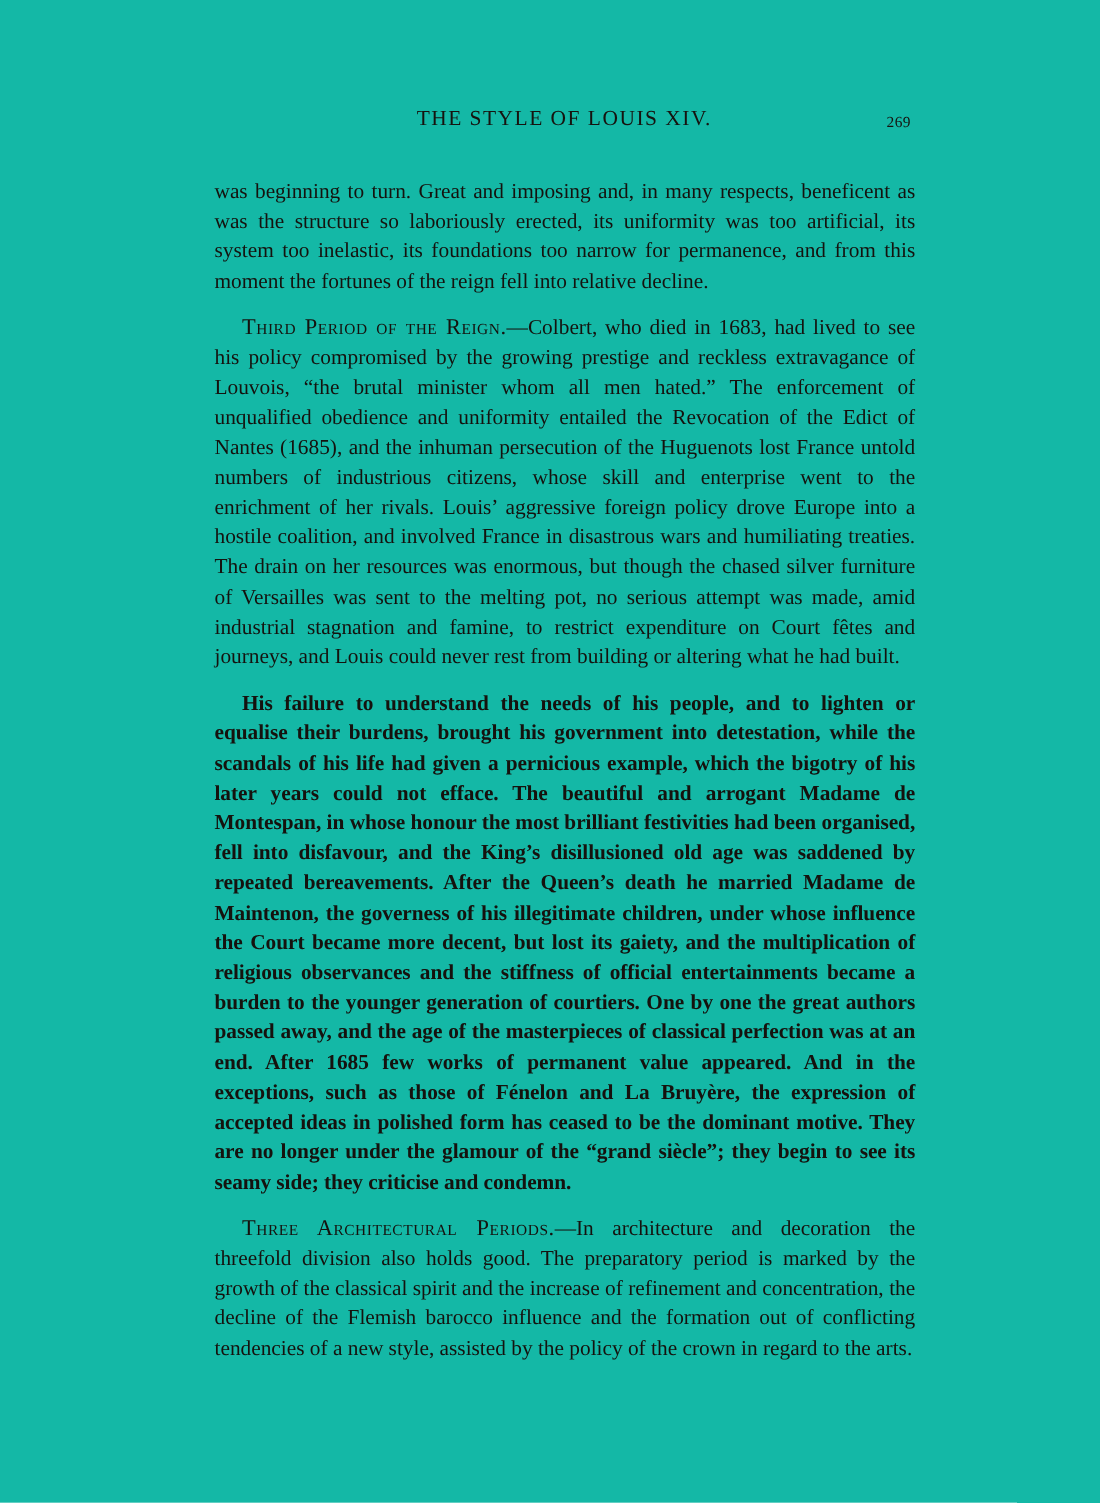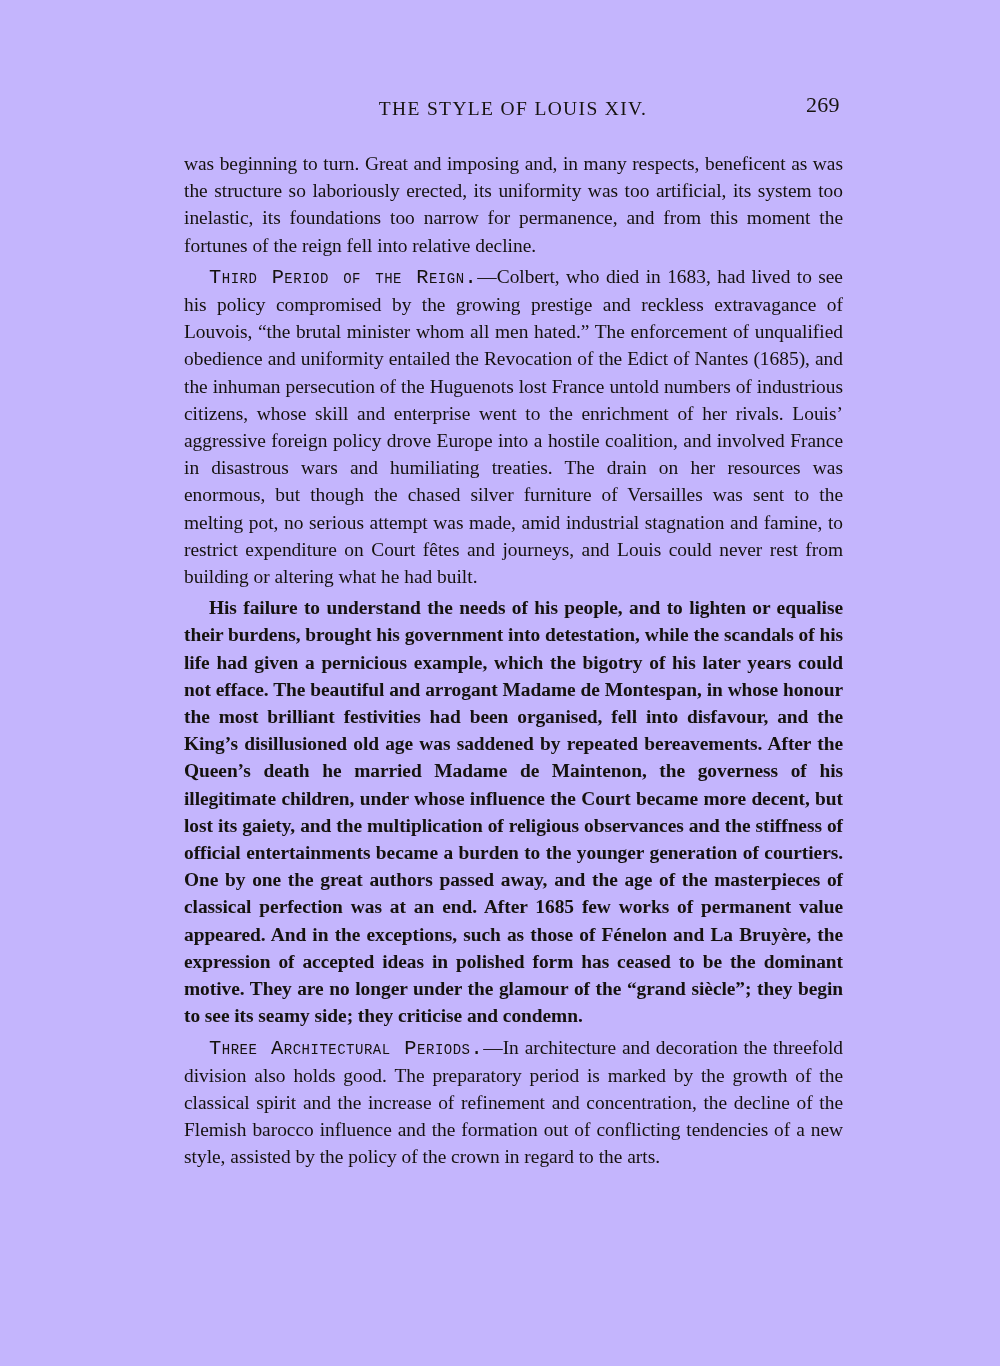--- a/index.html
+++ b/index.html
@@ -11,70 +11,69 @@
     width: 1000px;
     height: 1366px;
     overflow: hidden;
     font-family: "Liberation Serif", "DejaVu Serif", serif;
     color: #111111;
   }
   .page {
     position: relative;
     width: 1000px;
     height: 1366px;
-    background: #c4b5fd;
+    background: #14b8a6;
   }
   .running-head {
     position: absolute;
     left: 180px;
     top: 98px;
     width: 666px;
     height: 26px;
     display: flex;
     align-items: baseline;
     justify-content: center;
   }
   .head-title {
     font-size: 19.5px;
     letter-spacing: 1.35px;
     color: #16130f;
     white-space: nowrap;
   }
   .folio {
     position: absolute;
     left: 806px;
-    top: 92px;
-    font-size: 22px;
+    top: 104px;
+    font-size: 14px;
     letter-spacing: 0.3px;
     color: #16130f;
   }
   .textblock {
     position: absolute;
     left: 180px;
     top: 146px;
     width: 667px;
   }
   p.para {
-    margin: 4px;
+    margin: 15px;
     font-size: 19.4px;
     line-height: 27.2px;
     text-align: justify;
     text-justify: inter-word;
     color: #15120e;
     hyphens: none;
     -webkit-hyphens: none;
   }
   p.indent {
     text-indent: 25px;
   }
   .runin {
     font-variant: small-caps;
     font-size: 20.4px;
     letter-spacing: 0.5px;
-    font-family: Liberation Mono, monospace;
   }
   .tight {
     letter-spacing: -0.05px;
     font-weight: bold;
   }
 </style>
 </head>
 <body style="background-color: rgb(254, 254, 254);">
 
 <div class="page">

